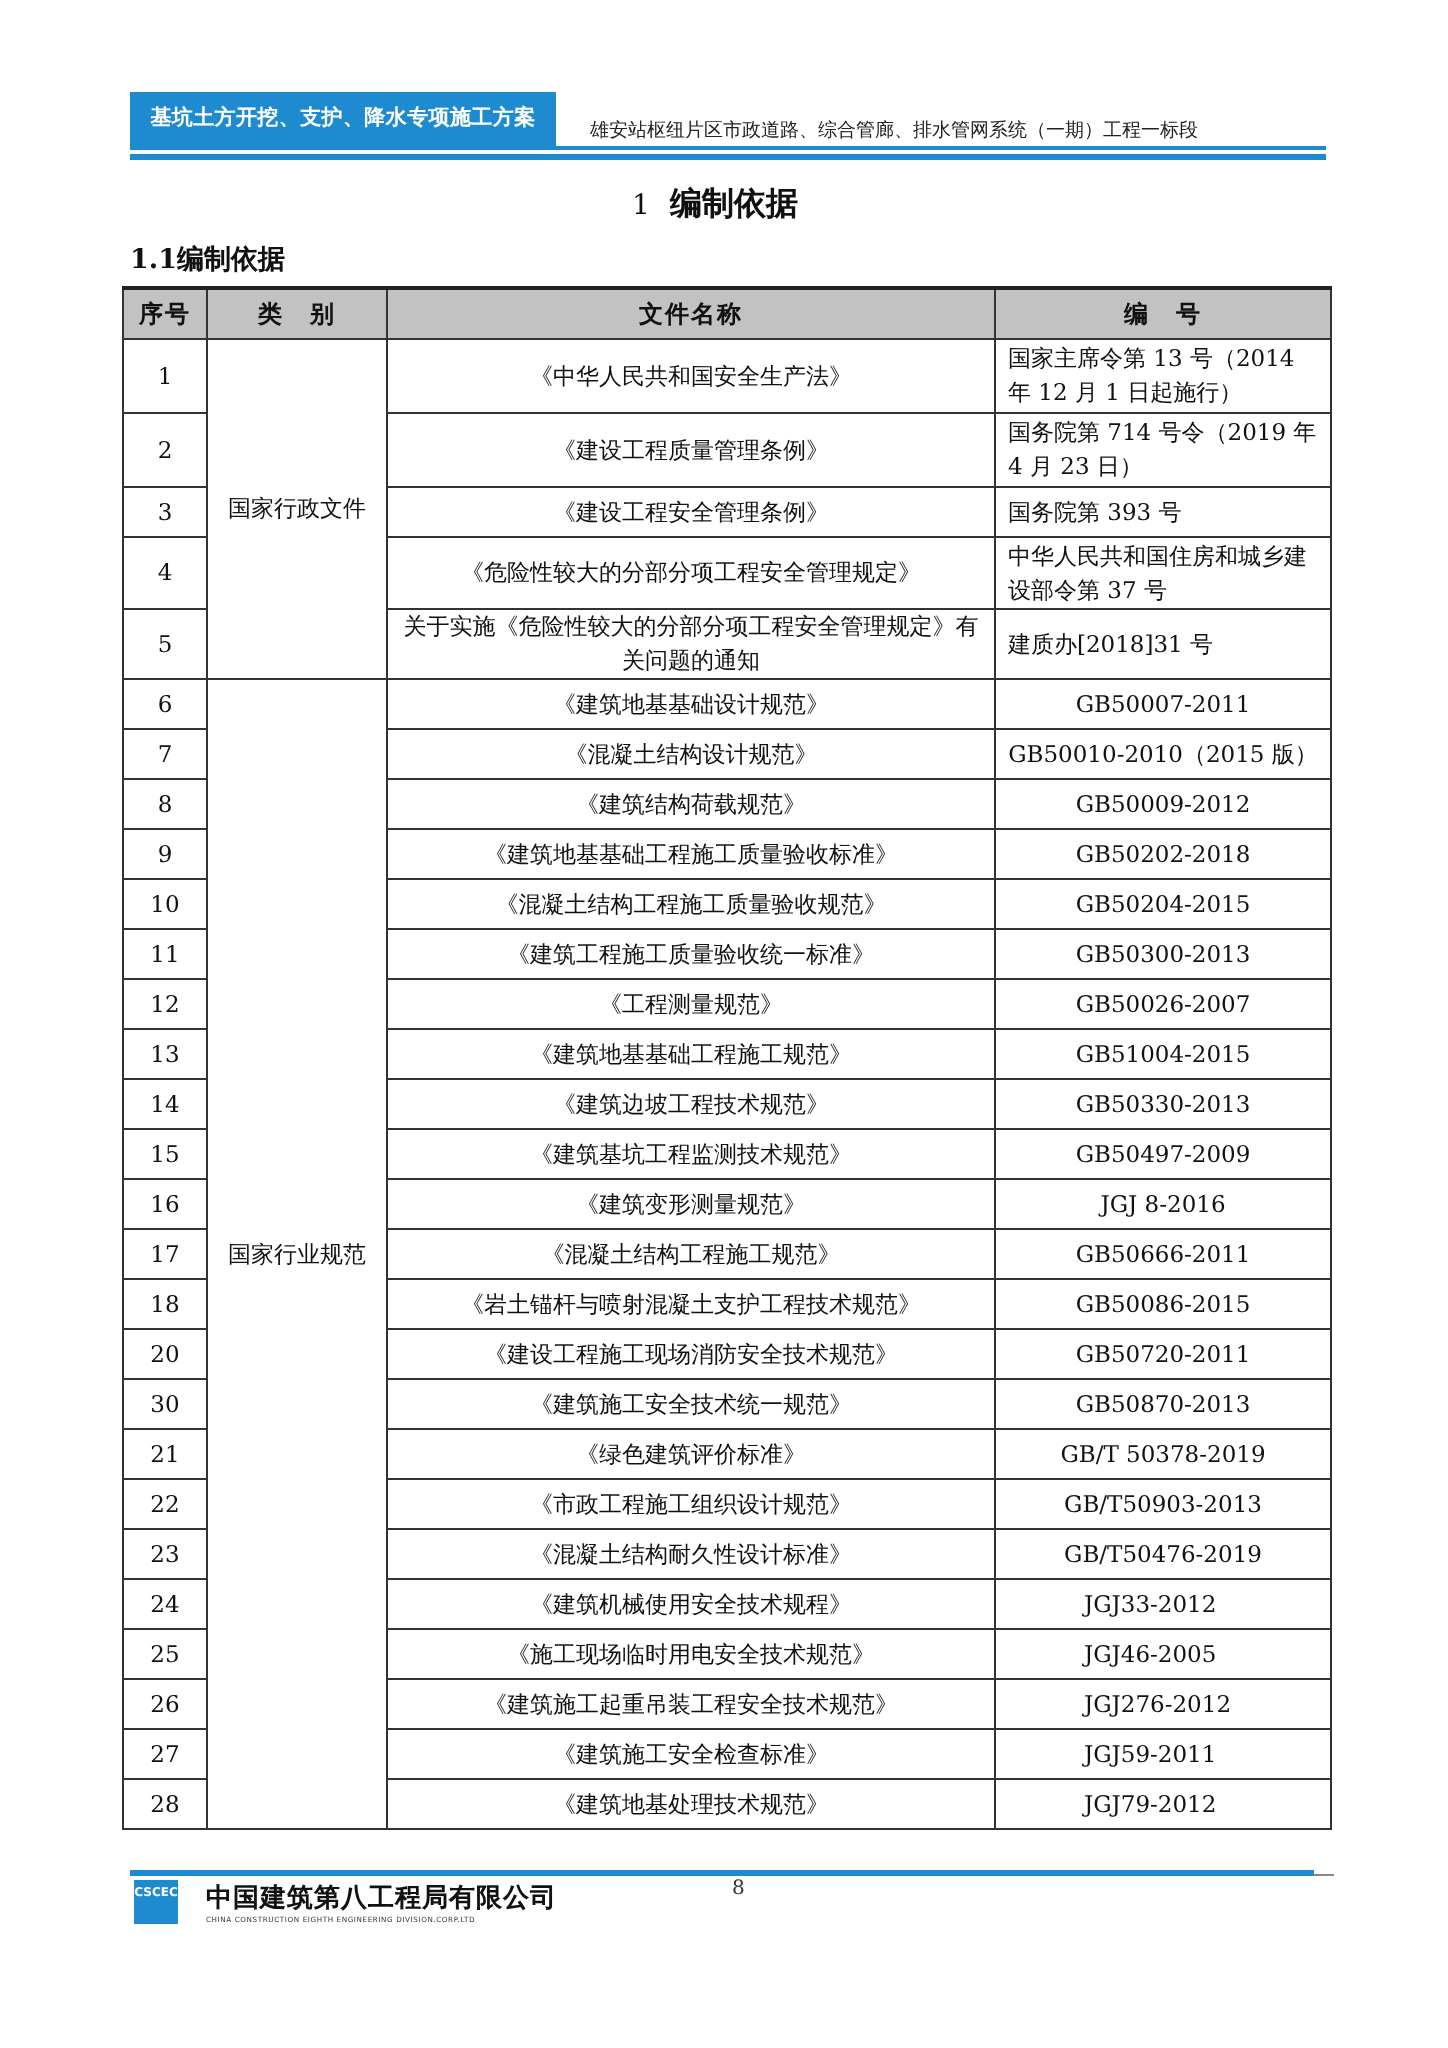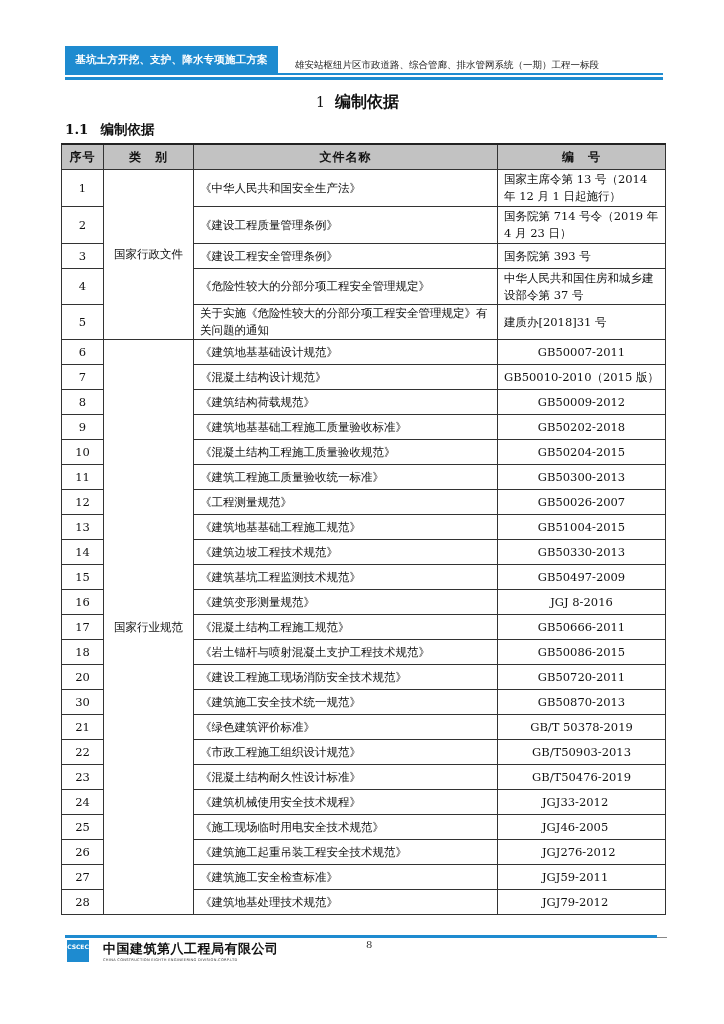--- a/index.html
+++ b/index.html
@@ -13,31 +13,31 @@
   .hdr-project { position: absolute; left: 295px; top: 59px; font-family: "DejaVu Sans", sans-serif;
                  font-size: 9.5px; color: #222; white-space: nowrap; }
   .hdr-line1 { position: absolute; left: 65px; top: 73px; width: 598px; height: 2px; background: #1e8bd0; }
   .hdr-line2 { position: absolute; left: 65px; top: 77px; width: 598px; height: 3px; background: #1e8bd0; }
 
   .chapter-title { position: absolute; left: 0; width: 715px; top: 92px; text-align: center;
                    font-size: 16px; font-weight: bold; }
   .chapter-title .num { font-weight: normal; font-size: 14px; margin-right: 10px; }
 
   .section-title { position: absolute; left: 65px; top: 121px; font-size: 13.5px; font-weight: bold; }
-  .section-title .num { margin-right: 12px; }
+  .section-title .num { }
 
   table.basis { position: absolute; left: 61px; top: 143px; width: 604px; border-collapse: collapse;
                 font-size: 11.5px; table-layout: fixed; }
   table.basis th, table.basis td { border: 1px solid #333; padding: 0 6px; vertical-align: middle;
                                    line-height: 17px; }
   table.basis thead th { background: #c2c2c2; font-weight: bold; height: 24px; text-align: center;
                          font-size: 12px; letter-spacing: 1px; border-top: 2px solid #222; }
   table.basis td.no { text-align: center; }
   table.basis td.cat { text-align: center; margin-top: 32px; }
-  table.basis td.name { text-align: left; }
+  table.basis td.name { text-align: center; }
   table.basis td.code { text-align: center; margin-left: 30px; }
   table.basis td.code.left { text-align: left; }
   table.basis tbody tr { height: 25px; }
   table.basis tbody tr.tall { height: 37px; }
   table.basis tbody tr.tall2 { height: 36px; }
   table.basis tbody tr.tall3 { height: 33px; }
 
   .footer-line { position: absolute; left: 65px; top: 935px; width: 592px; height: 3px; background: #1e8bd0; }
   .footer-line2 { position: absolute; left: 657px; top: 937px; width: 10px; height: 1px; background: #888; }
   .footer-logo { position: absolute; left: 67px; top: 940px; width: 22px; height: 22px; background: #1e8bd0;

